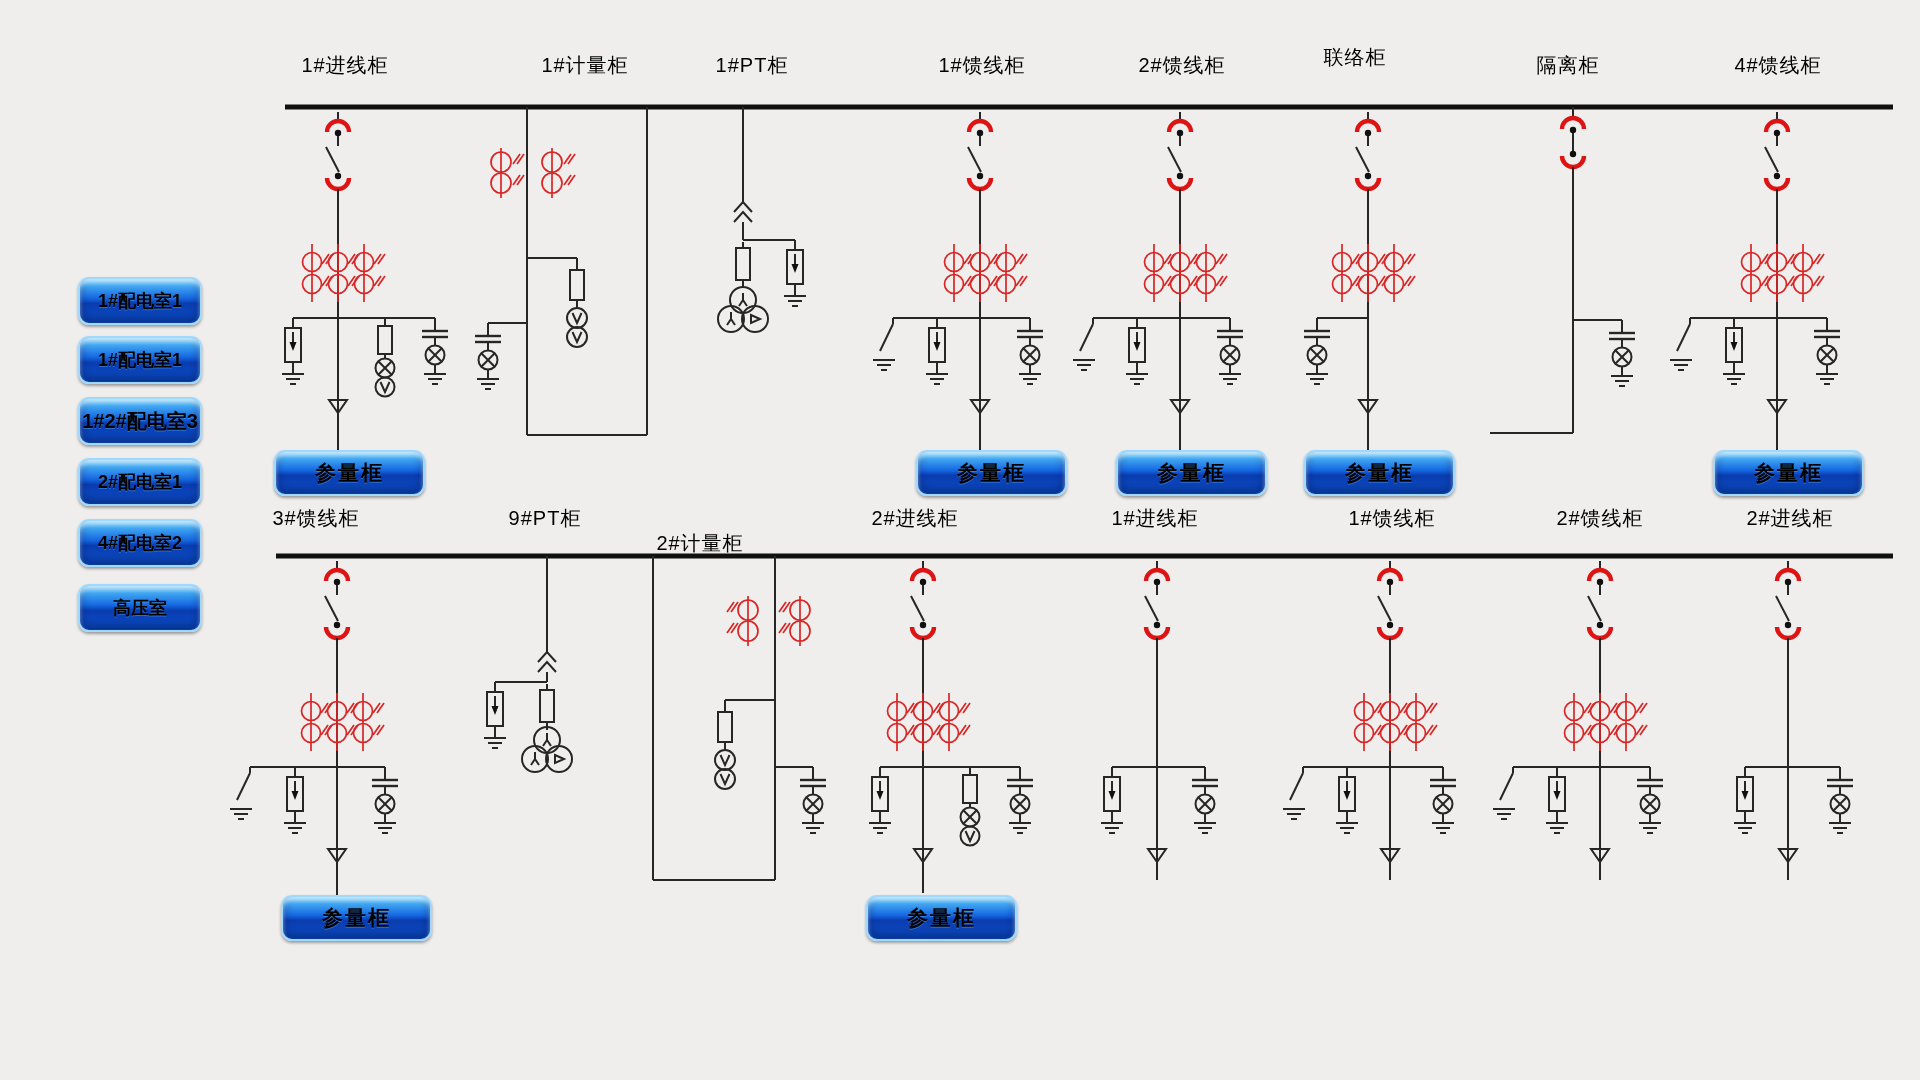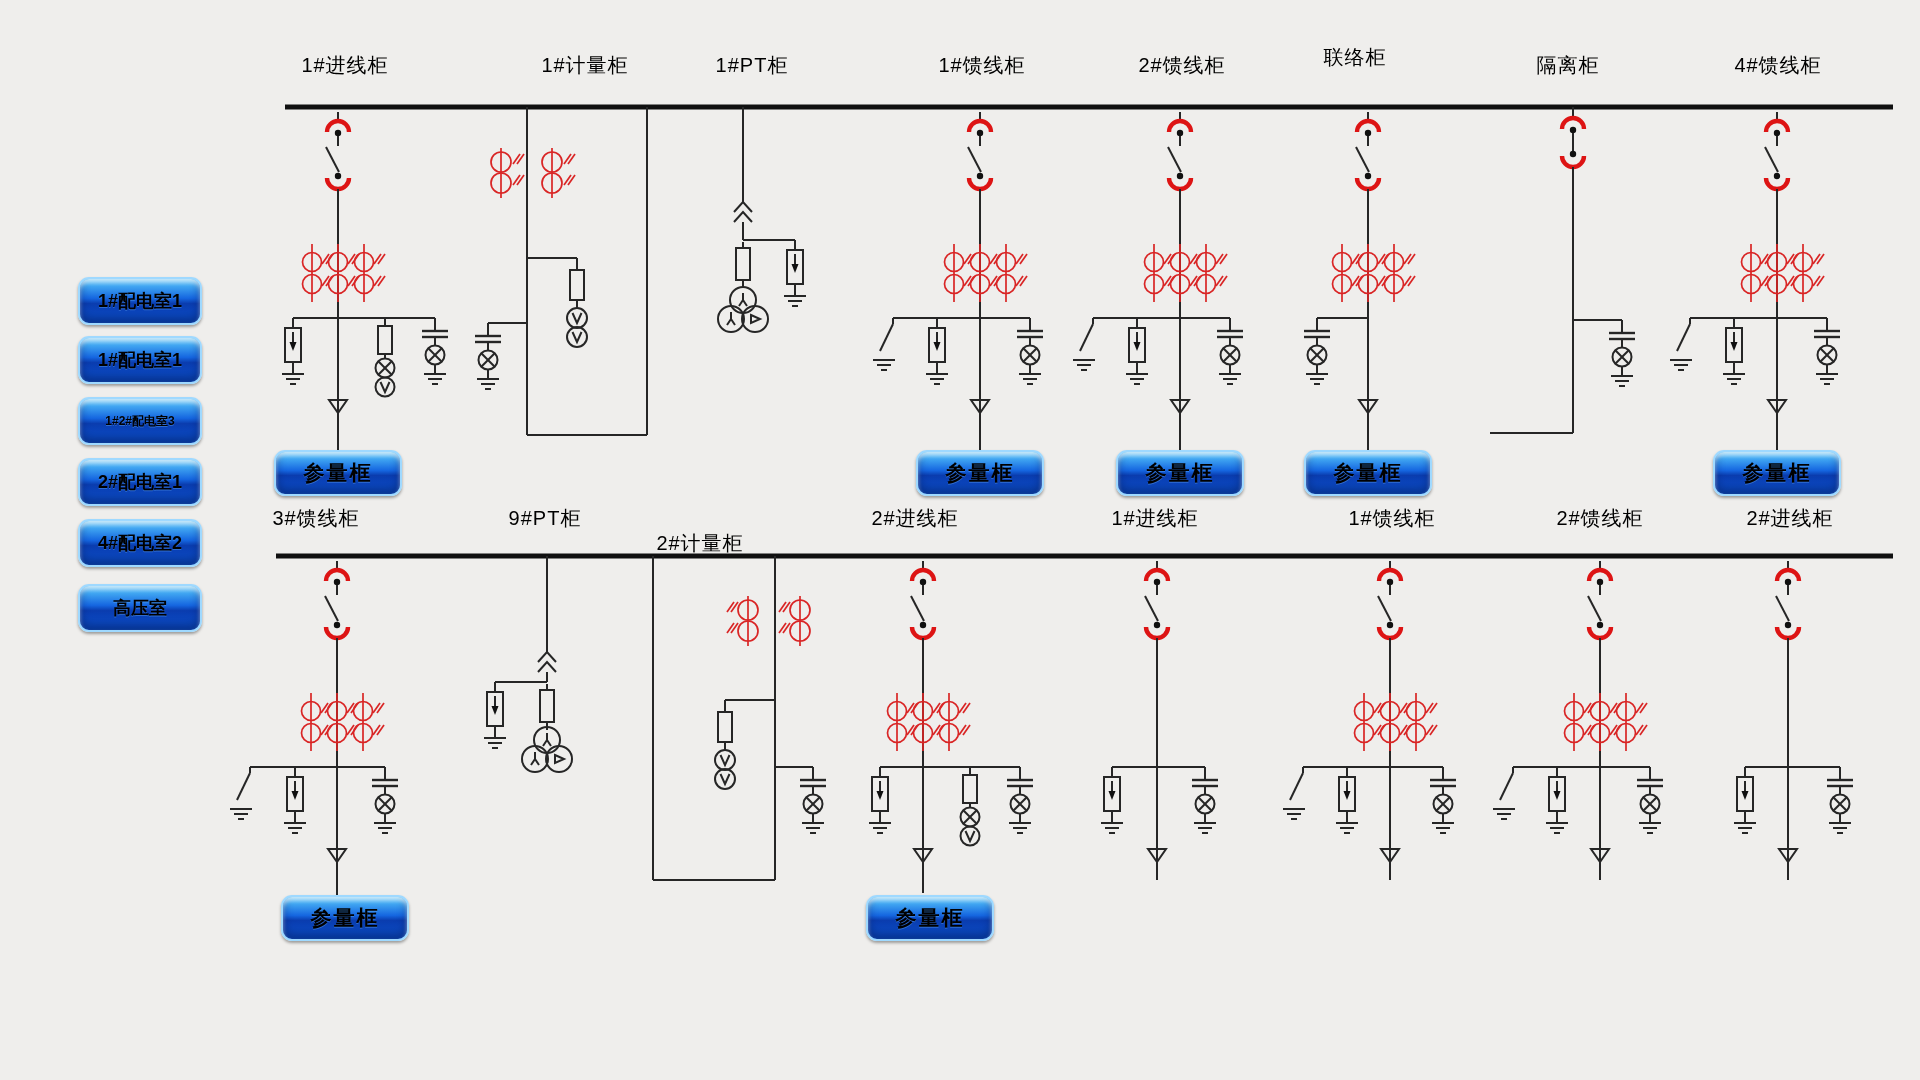--- a/index.html
+++ b/index.html
@@ -20,23 +20,23 @@
     font-size:20px;font-weight:400;color:#000;white-space:nowrap;letter-spacing:1px;
   }
   .blue-btn{
     position:absolute;display:flex;align-items:center;justify-content:center;
     border-radius:11px;color:#000;font-weight:700;cursor:pointer;box-sizing:border-box;
     border:2px solid #9fd9ff;
     background:linear-gradient(180deg,#8ed8fb 0%,#41a7f2 16%,#1566e0 44%,#0a3cae 56%,#0c4ecb 84%,#0a56d8 100%);
     box-shadow: inset 0 3px 4px rgba(255,255,255,.55), inset 0 -6px 10px rgba(3,20,80,.55), 0 2px 3px rgba(0,0,0,.35);
     text-shadow:0 1px 0 rgba(120,190,255,.35);
   }
-  .param-btn{width:128px;height:46px;font-size:21px;letter-spacing:2px;}
+  .param-btn{width:151px;height:46px;font-size:21px;letter-spacing:2px;}
   .side-btn{left:58px;width:124px;height:48px;font-size:18px;letter-spacing:0px;margin-left:20px;}
-  .side-btn.small{font-size:12px;}
+  .side-btn.small{font-size:20px;}
 </style>
 </head>
 <body style="background: rgb(239, 238, 236);">
 
 <div id="stage" style="background: rgb(239, 238, 236);">
 
   <svg width="1920" height="1080" viewBox="0 0 1920 1080">
     <defs>
 
       <g id="gnd">

